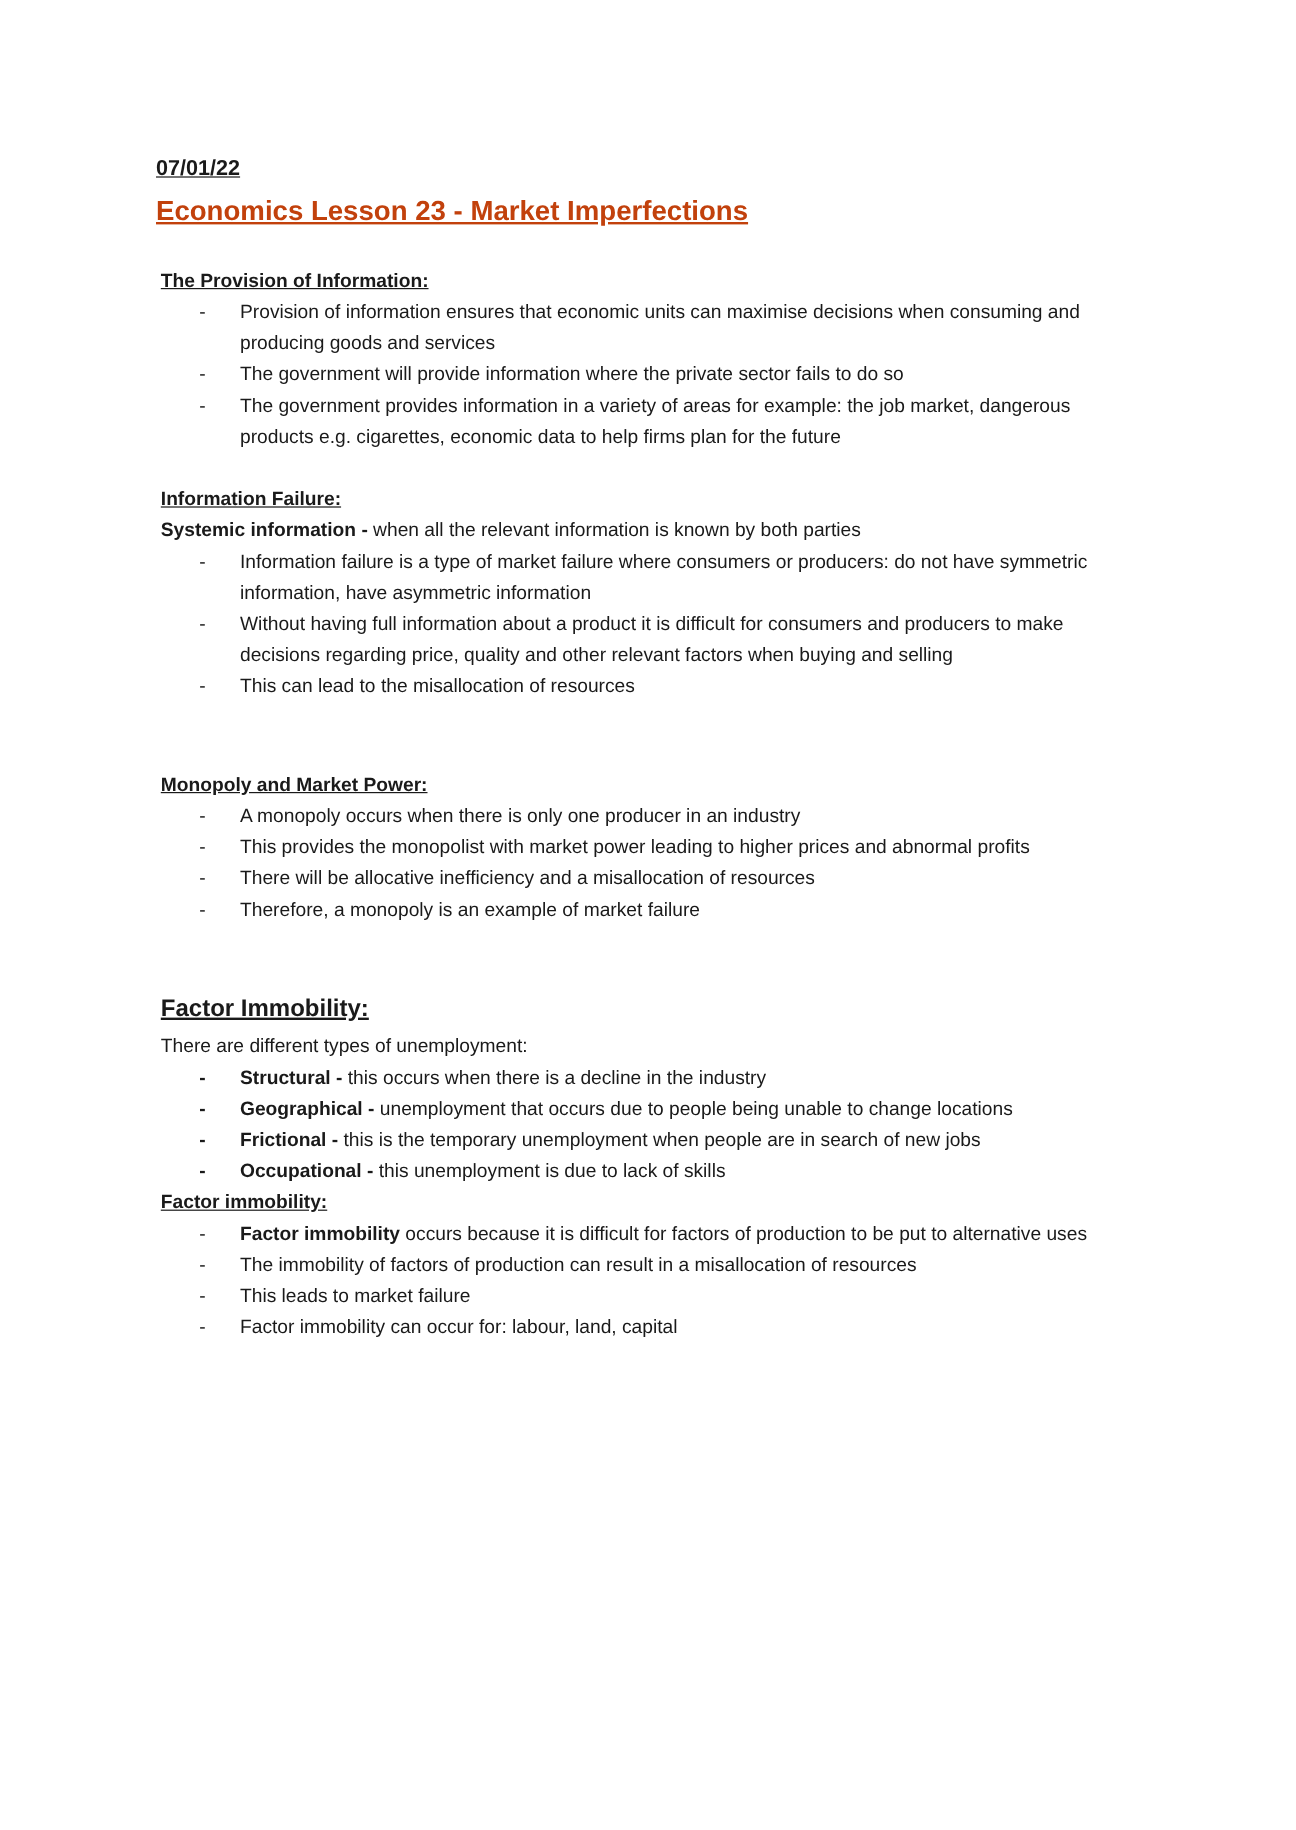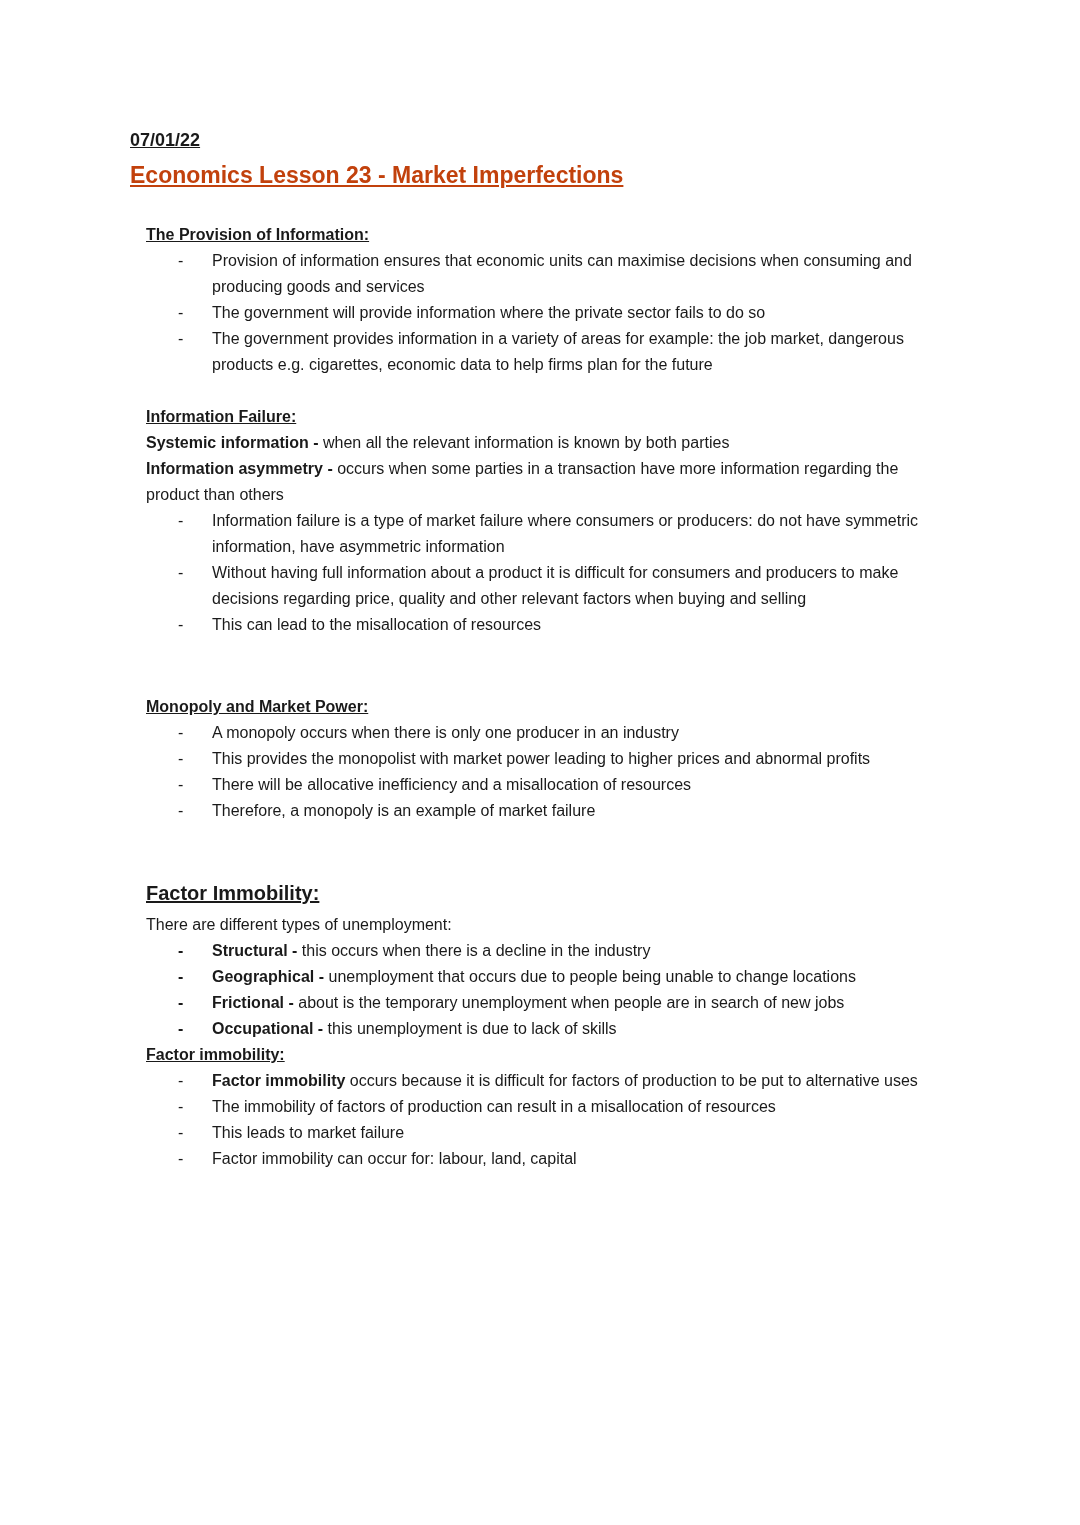--- a/index.html
+++ b/index.html
@@ -23,21 +23,21 @@
     margin: 0;
   }
   .doc-title {
     font-size: 23px;
     line-height: 30px;
     font-weight: bold;
     text-decoration: underline;
     color: #c2410c;
     margin: 8px 0 0 0;
   }
-  .section { margin: 16px; }
+  .section { margin: 4px; }
   .sec-provision { margin-top: 32px; }
   .sec-info-failure { margin-top: 26px; }
   .sec-monopoly { margin-top: 56px; }
   .sec-factor { margin-top: 54px; }
   h2.sec-heading {
     font-size: 16px;
     line-height: 26px;
     font-weight: bold;
     text-decoration: underline;
     margin: 0;
@@ -92,21 +92,20 @@
       <li>
         <span class="marker">-</span>
         <span class="content">The government provides information in a variety of areas for example: the job market, dangerous products e.g. cigarettes, economic data to help firms plan for the future</span>
       </li>
     </ul>
   </section>
 
   <section class="section sec-info-failure">
     <h2 class="sec-heading">Information Failure:</h2>
     <p class="para"><span class="term">Systemic information -</span><span> when all the relevant information is known by both parties</span></p>
-    <p class="para"><span class="term">Information asymmetry -</span><span> occurs when some parties in a transaction have more information regarding the product than others</span></p>
     <ul class="dash-list">
       <li>
         <span class="marker">-</span>
         <span class="content">Information failure is a type of market failure where consumers or producers: do not have symmetric information, have asymmetric information</span>
       </li>
       <li>
         <span class="marker">-</span>
         <span class="content">Without having full information about a product it is difficult for consumers and producers to make decisions regarding price, quality and other relevant factors when buying and selling</span>
       </li>
       <li>
@@ -145,21 +144,21 @@
       <li>
         <span class="marker bold">-</span>
         <span class="content"><span class="term">Structural -</span><span> this occurs when there is a decline in the industry</span></span>
       </li>
       <li>
         <span class="marker bold">-</span>
         <span class="content"><span class="term">Geographical -</span><span> unemployment that occurs due to people being unable to change locations</span></span>
       </li>
       <li>
         <span class="marker bold">-</span>
-        <span class="content"><span class="term">Frictional -</span><span> about is the temporary unemployment when people are in search of new jobs</span></span>
+        <span class="content"><span class="term">Frictional -</span><span> this is the temporary unemployment when people are in search of new jobs</span></span>
       </li>
       <li>
         <span class="marker bold">-</span>
         <span class="content"><span class="term">Occupational -</span><span> this unemployment is due to lack of skills</span></span>
       </li>
     </ul>
     <h2 class="sec-heading">Factor immobility:</h2>
     <ul class="dash-list">
       <li>
         <span class="marker">-</span>

